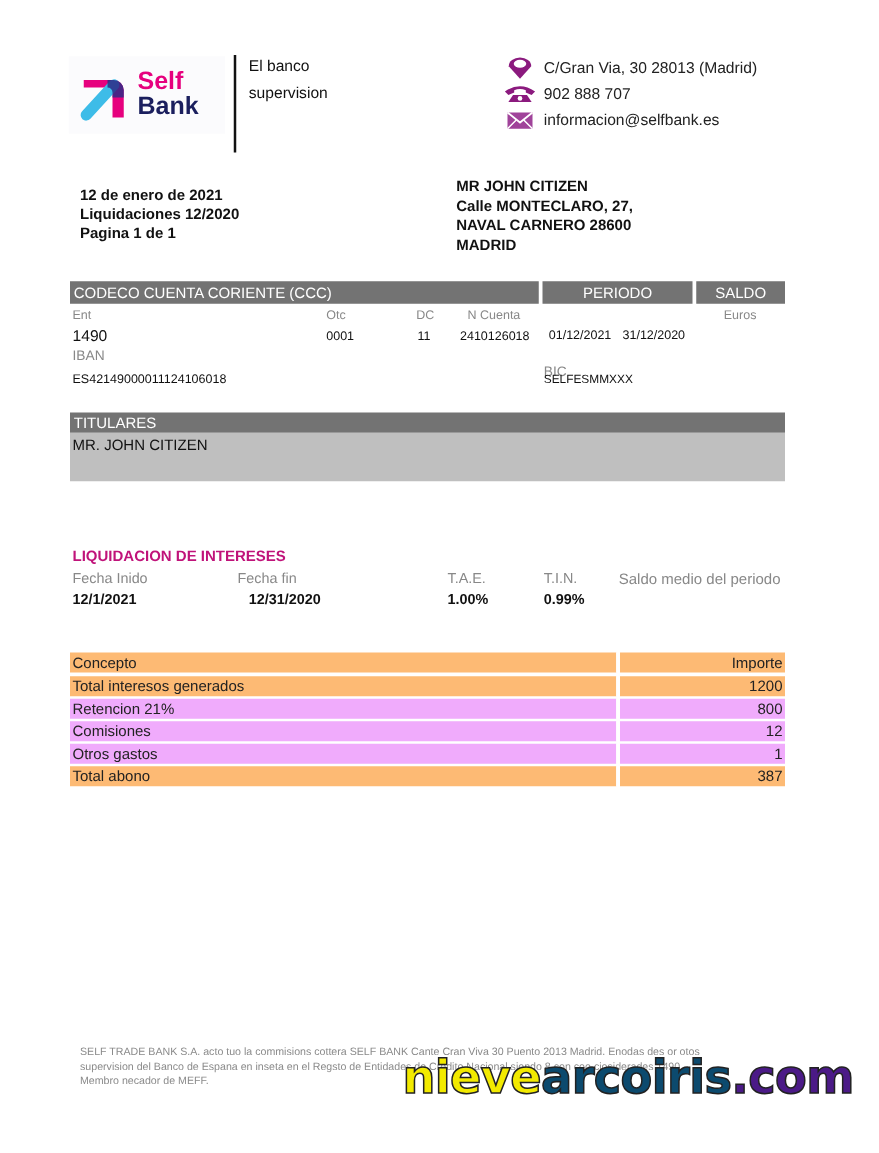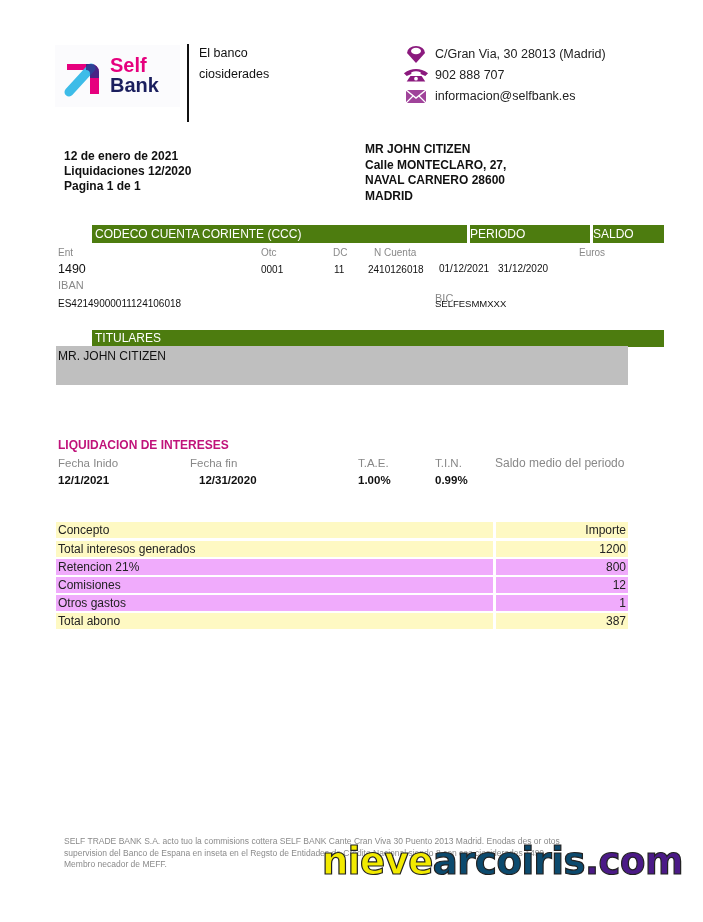--- a/index.html
+++ b/index.html
@@ -14,38 +14,38 @@
   .logo-text .bank { color: #1b1f5e; display: block; }
   .vline { left: 187px; top: 44px; width: 2px; height: 78px; background: #111; }
   .tagline { left: 199px; font-size: 12.5px; color: #111; }
 
   .contact-row { left: 403px; height: 20px; display: flex; align-items: center; font-size: 12.5px; color: #222; }
   .contact-row .ic { width: 26px; height: 18px; display: inline-flex; align-items: center; justify-content: center; margin-right: 6px; }
 
   .bold12 { font-size: 12px; font-weight: bold; line-height: 15px; color: #111; }
 
   
-  .pink { background: #4d7c0f; color: #fff; font-size: 12px; height: 18px; line-height: 18px; padding-left: 3px; margin-left: 36px; }
-  .pink.center { text-align: left; padding-left: 0; }
+  .pink { background: #737373; color: #fff; font-size: 12px; height: 18px; line-height: 18px; padding-left: 3px; }
+  .pink.center { text-align: center; padding-left: 0; }
   .lbl-gray { font-size: 10px; color: #888; }
   .val { font-size: 10px; color: #111; }
   .val-lg { font-size: 12.5px; color: #111; }
 
   .gray-panel { left: 56px; top: 346px; width: 572px; height: 39px; background: #bfbfbf; }
 
   .sec-title { font-size: 12px; font-weight: bold; color: #c0137a; }
   .lbl-liq { font-size: 11.5px; color: #888; }
   .val-liq { font-size: 11.5px; font-weight: bold; color: #111; }
 
   
   .trow { left: 56px; width: 572px; height: 16px; display: flex; }
   .trow .c1 { width: 437px; padding-left: 2px; font-size: 12px; line-height: 16px; color: #222; }
   .trow .gap { width: 3px; background: #fff; }
   .trow .c2 { width: 132px; padding-right: 2px; text-align: right; font-size: 12px; line-height: 16px; color: #222; }
-  .dark .c1, .dark .c2 { background: #fef9c3; }
+  .dark .c1, .dark .c2 { background: #fdba74; }
   .light .c1, .light .c2 { background: #f0abfc; }
 
   .footer { left: 64px; top: 836px; width: 600px; font-size: 8.5px; line-height: 11.5px; color: #8a8a8a; }
   .watermark { left: 322px; top: 838px; font-family: "DejaVu Sans", sans-serif; font-weight: bold; font-size: 37px; line-height: 48px; letter-spacing: -0.5px;
     -webkit-text-stroke: 1.2px #222; }
   .wm-y { color: #f2ea00; }
   .wm-o { color: #0c4a6e; }
   .wm-p { color: #4b1a87; }
 </style>
 </head>
@@ -56,21 +56,21 @@
   <path d="M4 8 h24 a8 8 0 0 1 8 8 v22 h-9 v-20 a4 4 0 0 0 -4 -4 h-19 z" fill="#e6007e"></path>
   <path d="M28 12 L6 36" stroke="#3dbce8" stroke-width="9" stroke-linecap="round"></path>
   <path d="M23 8 h5 a8 8 0 0 1 8 8 v6 l-9 0 v-4 a4 4 0 0 0 -4 -4 z" fill="#2d2a86" opacity="0.85"></path>
 </svg>
 <div class="abs logo-text">
   <span>Self</span>
   <span class="bank">Bank</span>
 </div>
 <div class="abs vline"></div>
 <div class="abs tagline" style="top:46px">El banco</div>
-<div class="abs tagline" style="top:67px">ciosiderades</div>
+<div class="abs tagline" style="top:67px">supervision</div>
 
 <div class="abs contact-row" style="top:44px">
   <span class="ic">
     <svg width="24" height="20" viewBox="0 0 24 20">
         <path d="M12 19 L3 9 A9 7 0 1 1 21 9 Z" fill="#8b1a7e"></path>
         <ellipse cx="12" cy="7" rx="5" ry="3.2" fill="#fff"></ellipse>
       </svg>
   </span>
   <span>C/Gran Via, 30 28013 (Madrid)</span>
 </div>

